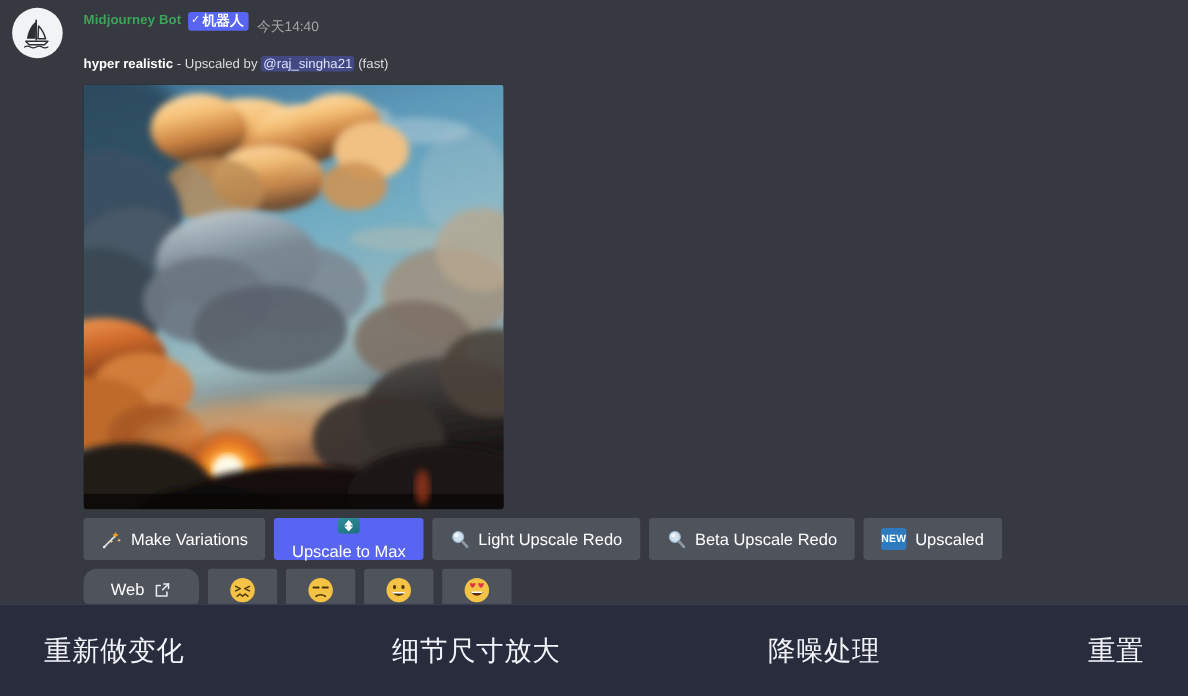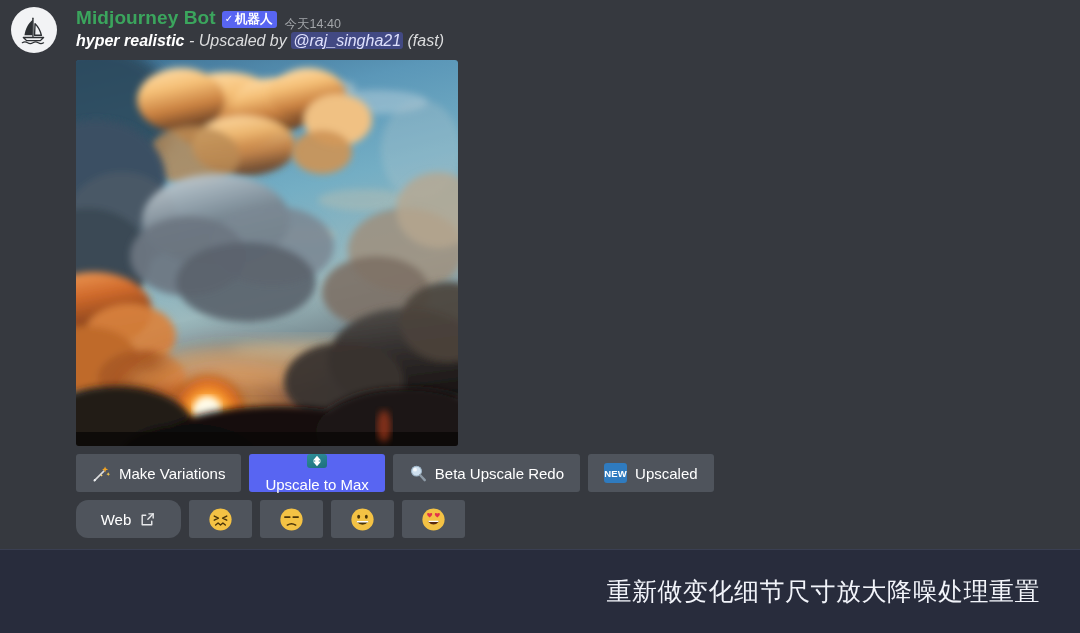--- a/index.html
+++ b/index.html
@@ -45,21 +45,21 @@
   .msg-header {
     display: flex;
     align-items: center;
     height: 24px;
     gap: 6px;
   }
 
   .author {
     color: #3ba55d;
     font-weight: bold;
-    font-size: 19px;
+    font-size: 12px;
     line-height: 22px;
     letter-spacing: .1px;
   }
 
   .bot-tag {
     display: inline-flex;
     align-items: center;
     background: #5865f2;
     color: #fff;
     border-radius: 3px;
@@ -81,26 +81,25 @@
 
   .timestamp {
     color: #a3a6aa;
     font-size: 12.5px;
     margin-left: 2px;
     position: relative;
     top: 6px;
   }
 
   .msg-text {
-    font-size: 16px;
+    font-size: 12px;
     line-height: 22px;
     color: #dcddde;
-    margin-top: 0;
+    margin-top: 17px;
     white-space: nowrap;
-    font-style: italic;
   }
   .msg-text .prompt { font-weight: bold; color: #fff; }
   .mention {
     background: rgba(88,101,242,0.38);
     color: #dee0fc;
     border-radius: 3px;
     padding: 0 2px;
     font-weight: 500;
   }
 
@@ -182,21 +181,21 @@
   
   .bottom-bar {
     position: absolute;
     left: 0; bottom: 0;
     width: 1080px;
     height: 84px;
     background: #282c3c;
     border-top: 1px solid #3a3f52;
     display: flex;
     align-items: center;
-    justify-content: flex-end;
+    justify-content: space-between;
     padding: 0 40px;
   }
   .bottom-bar .bb-item {
     color: #f2f4fa;
     font-size: 25px;
     font-weight: 400;
     letter-spacing: .5px;
     cursor: pointer;
     white-space: nowrap;
   }
@@ -384,20 +383,30 @@
 
       <button class="btn primary">
         <span class="ic upmax-ic">
           <svg viewBox="0 0 24 24" fill="#ffffff">
             <path d="M12 3 L19 11 L15 11 L15 13 L19 13 L12 21 L5 13 L9 13 L9 11 L5 11 Z"></path>
           </svg>
         </span>
         <span>Upscale to Max</span>
       </button>
 
+      <button class="btn">
+        <span class="ic magnify-ic">
+          <svg viewBox="0 0 24 24" fill="none">
+            <circle cx="10" cy="9.5" r="6.6" fill="#cfe0ef" stroke="#9fb6c9" stroke-width="1.4"></circle>
+            <circle cx="8" cy="7.5" r="2.6" fill="#ffffff" opacity="0.75"></circle>
+            <path d="M15 15 L21 21.5" stroke="#8d9aa6" stroke-width="3.2" stroke-linecap="round"></path>
+          </svg>
+        </span>
+        <span>Light Upscale Redo</span>
+      </button>
 
       <button class="btn">
         <span class="ic magnify-ic">
           <svg viewBox="0 0 24 24" fill="none">
             <circle cx="10" cy="9.5" r="6.6" fill="#cfe0ef" stroke="#9fb6c9" stroke-width="1.4"></circle>
             <circle cx="8" cy="7.5" r="2.6" fill="#ffffff" opacity="0.75"></circle>
             <path d="M15 15 L21 21.5" stroke="#8d9aa6" stroke-width="3.2" stroke-linecap="round"></path>
           </svg>
         </span>
         <span>Beta Upscale Redo</span>

